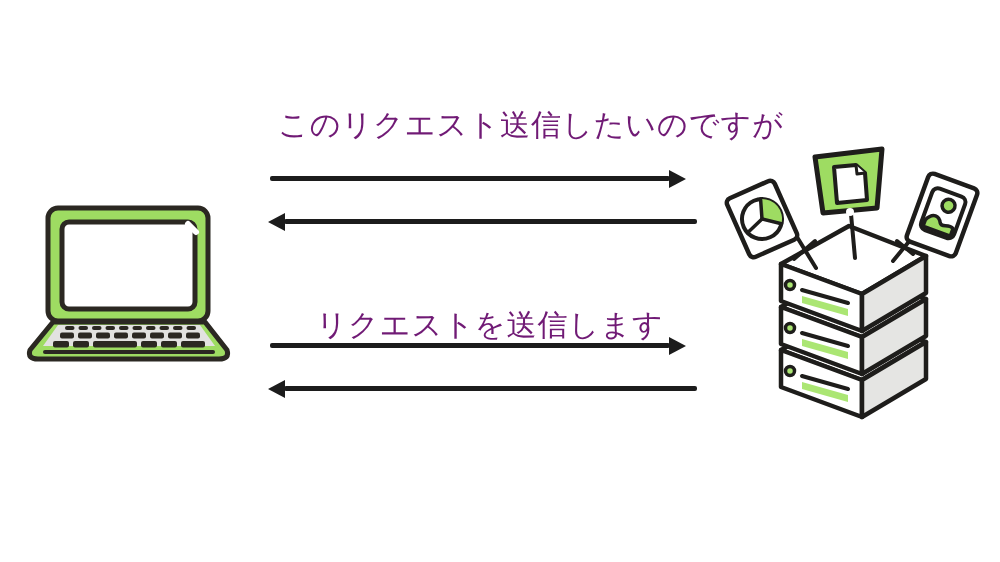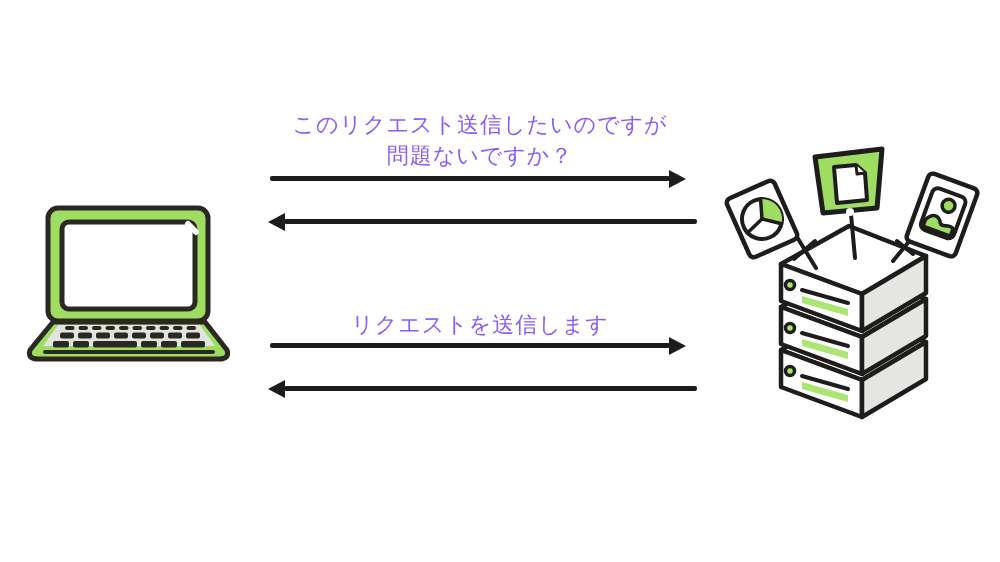--- a/index.html
+++ b/index.html
@@ -1,22 +1,22 @@
 <!DOCTYPE html>
 <html><head>
 <meta charset="utf-8">
 <style>
   html,body{margin:0;padding:0;background:#fff;}
   #canvas{
     position:relative;width:1000px;height:562px;background:#ffffff;
     overflow:hidden;font-family:"Liberation Sans",sans-serif;
   }
   .msg{
-    position:absolute;left:268px;width:424px;text-align:center;
-    color:#8b5cf6;font-size:22px;line-height:31px;letter-spacing:1px;
+    position:absolute;left:278px;width:424px;text-align:center;
+    color:#701a75;font-size:30px;line-height:31px;letter-spacing:1px;
     white-space:nowrap;
   }
   .arrow{position:absolute;height:5px;background:#1c1c1c;border-radius:2px;}
   .arrow.right::after{
     content:"";position:absolute;right:-16px;top:-6.5px;width:0;height:0;
     border-left:17px solid #1c1c1c;border-top:9px solid transparent;border-bottom:9px solid transparent;
   }
   .arrow.left::before{
     content:"";position:absolute;left:-16px;top:-6.5px;width:0;height:0;
     border-right:17px solid #1c1c1c;border-top:9px solid transparent;border-bottom:9px solid transparent;
@@ -82,21 +82,20 @@
         <rect x="136" y="141" width="16" height="6.5" rx="2"></rect>
           <rect x="156" y="141" width="24" height="6.5" rx="2"></rect>
       </g>
 
       <path d="M20,152 L188,152" stroke-width="4" fill="none"></path>
     </g>
   </svg>
 
   <div class="msg" id="msg1">
     <div>このリクエスト送信したいのですが</div>
-    <div>問題ないですか？</div>
   </div>
   <div class="arrow right" id="arrow1"></div>
 
   <div class="arrow left" id="arrow2"></div>
 
   <div class="msg" id="msg3">
     <div>リクエストを送信します</div>
   </div>
   <div class="arrow right" id="arrow3"></div>
 

